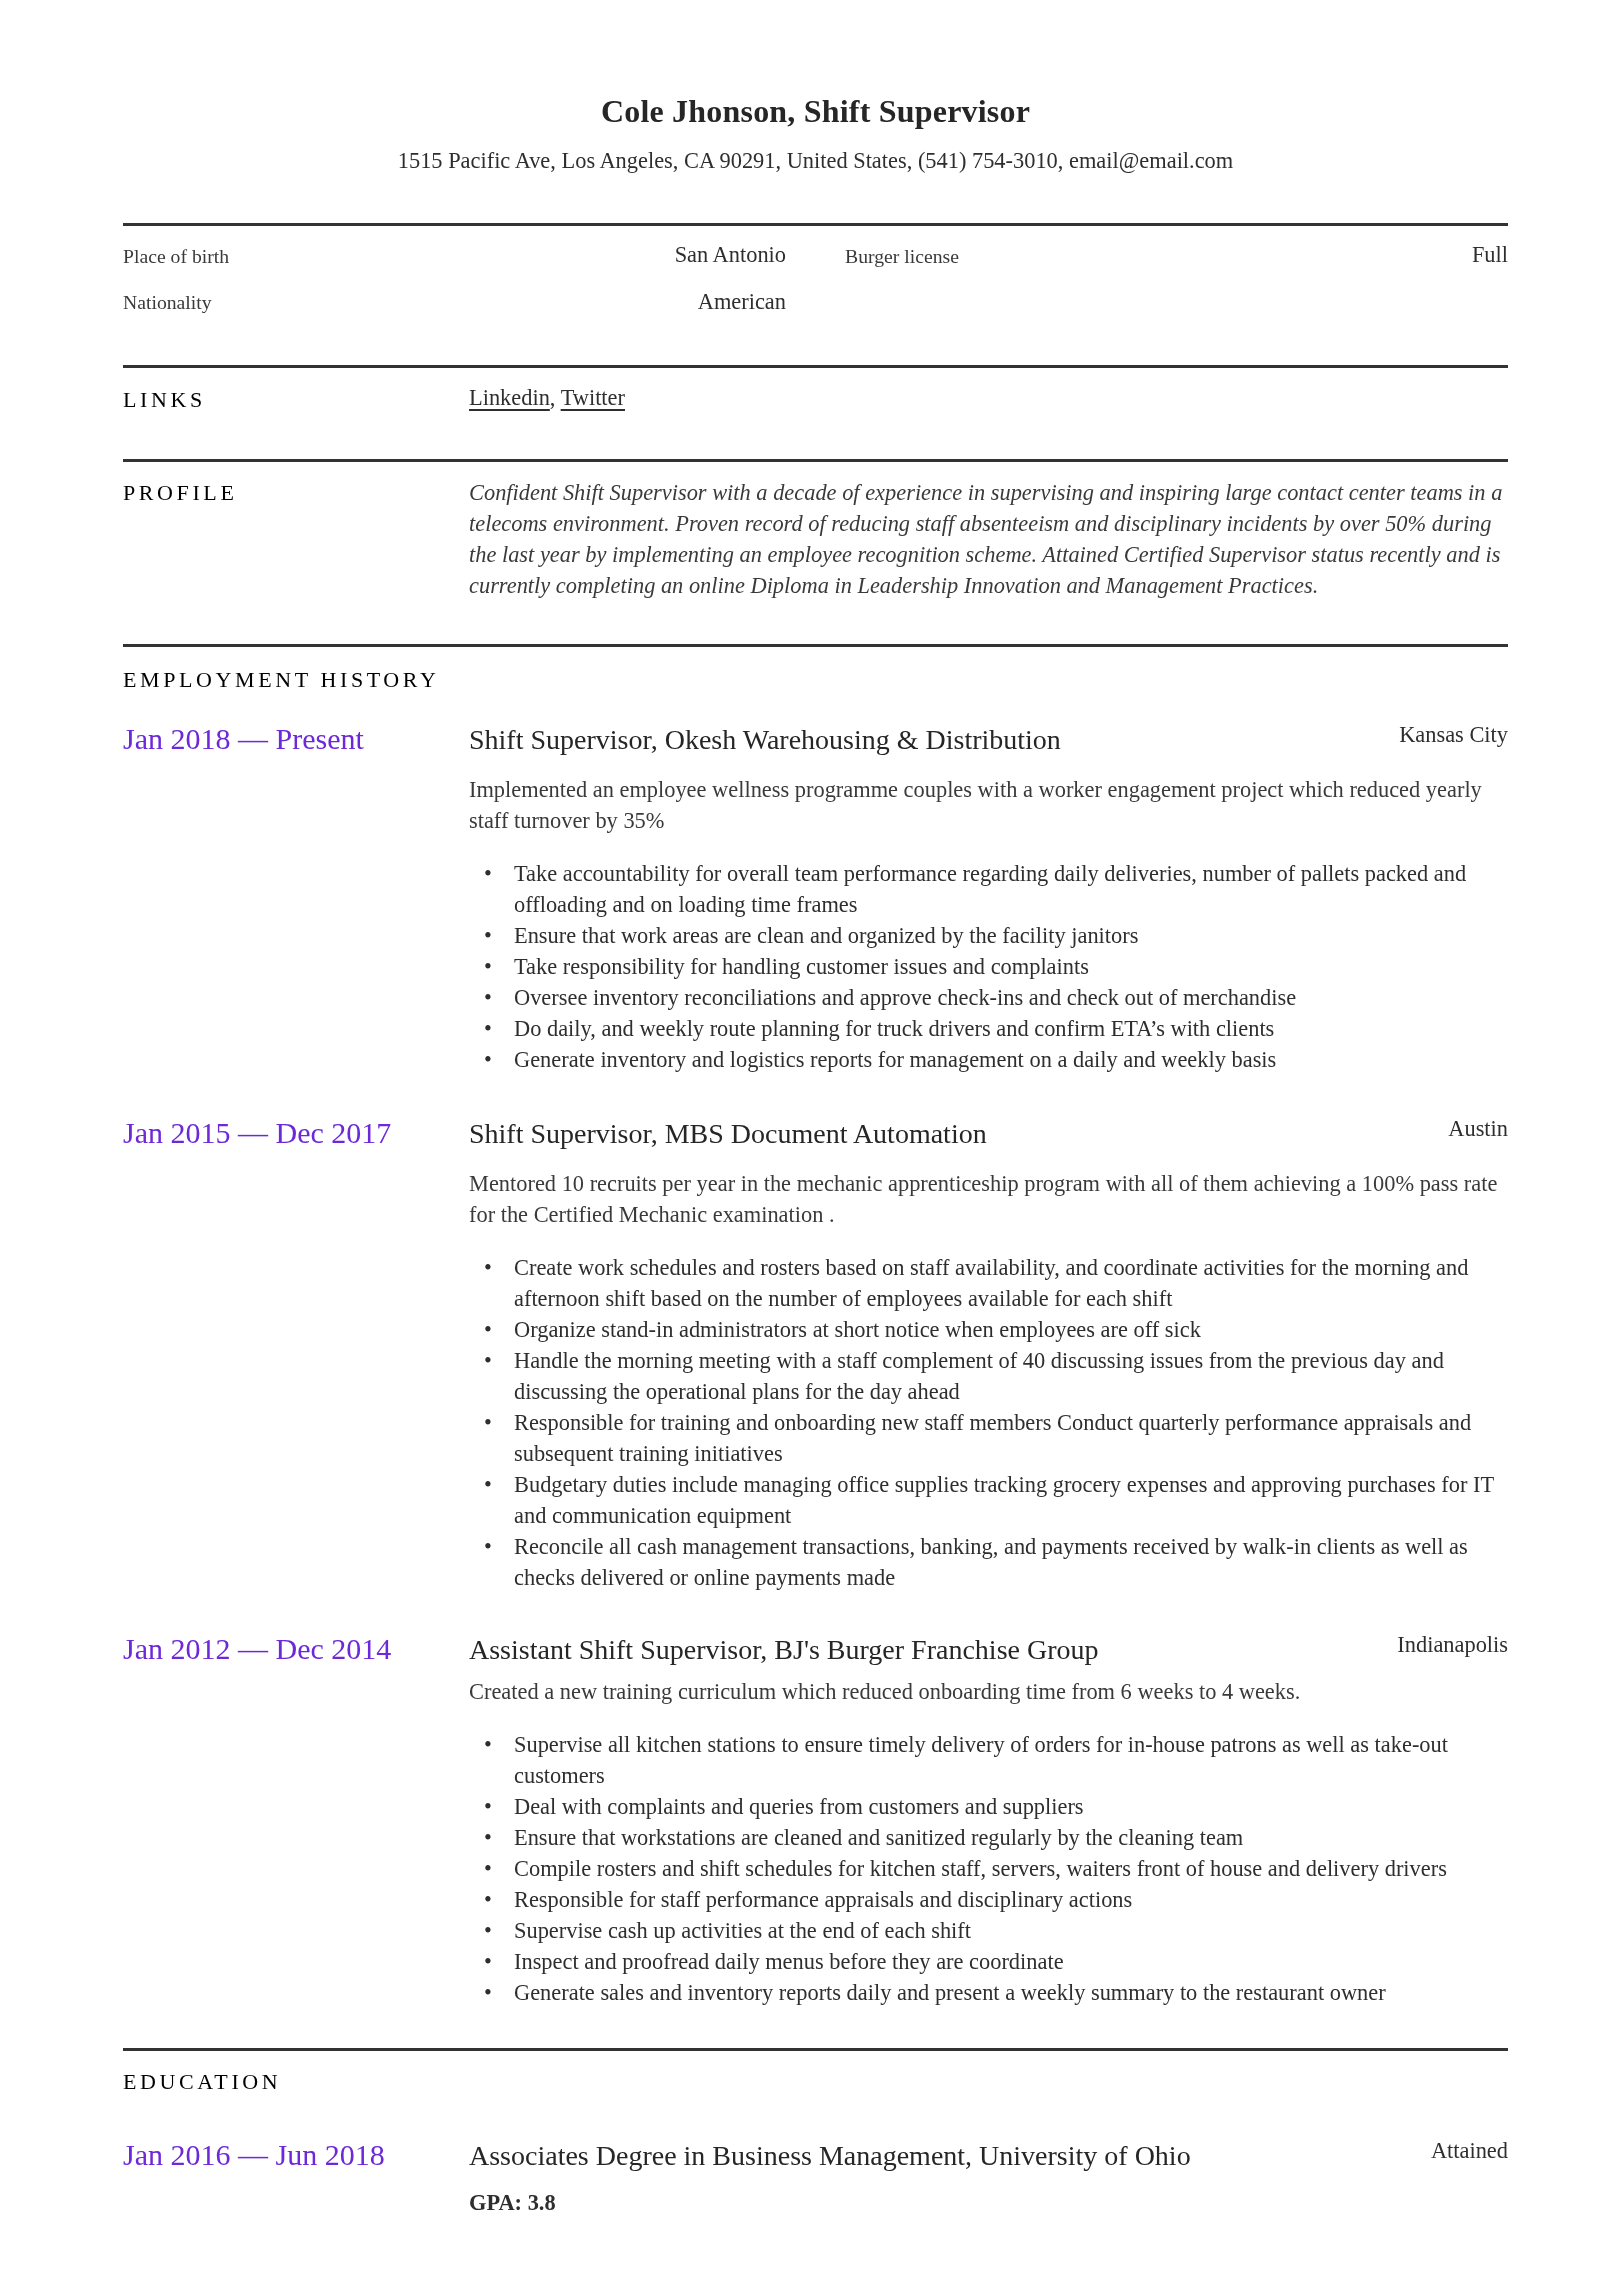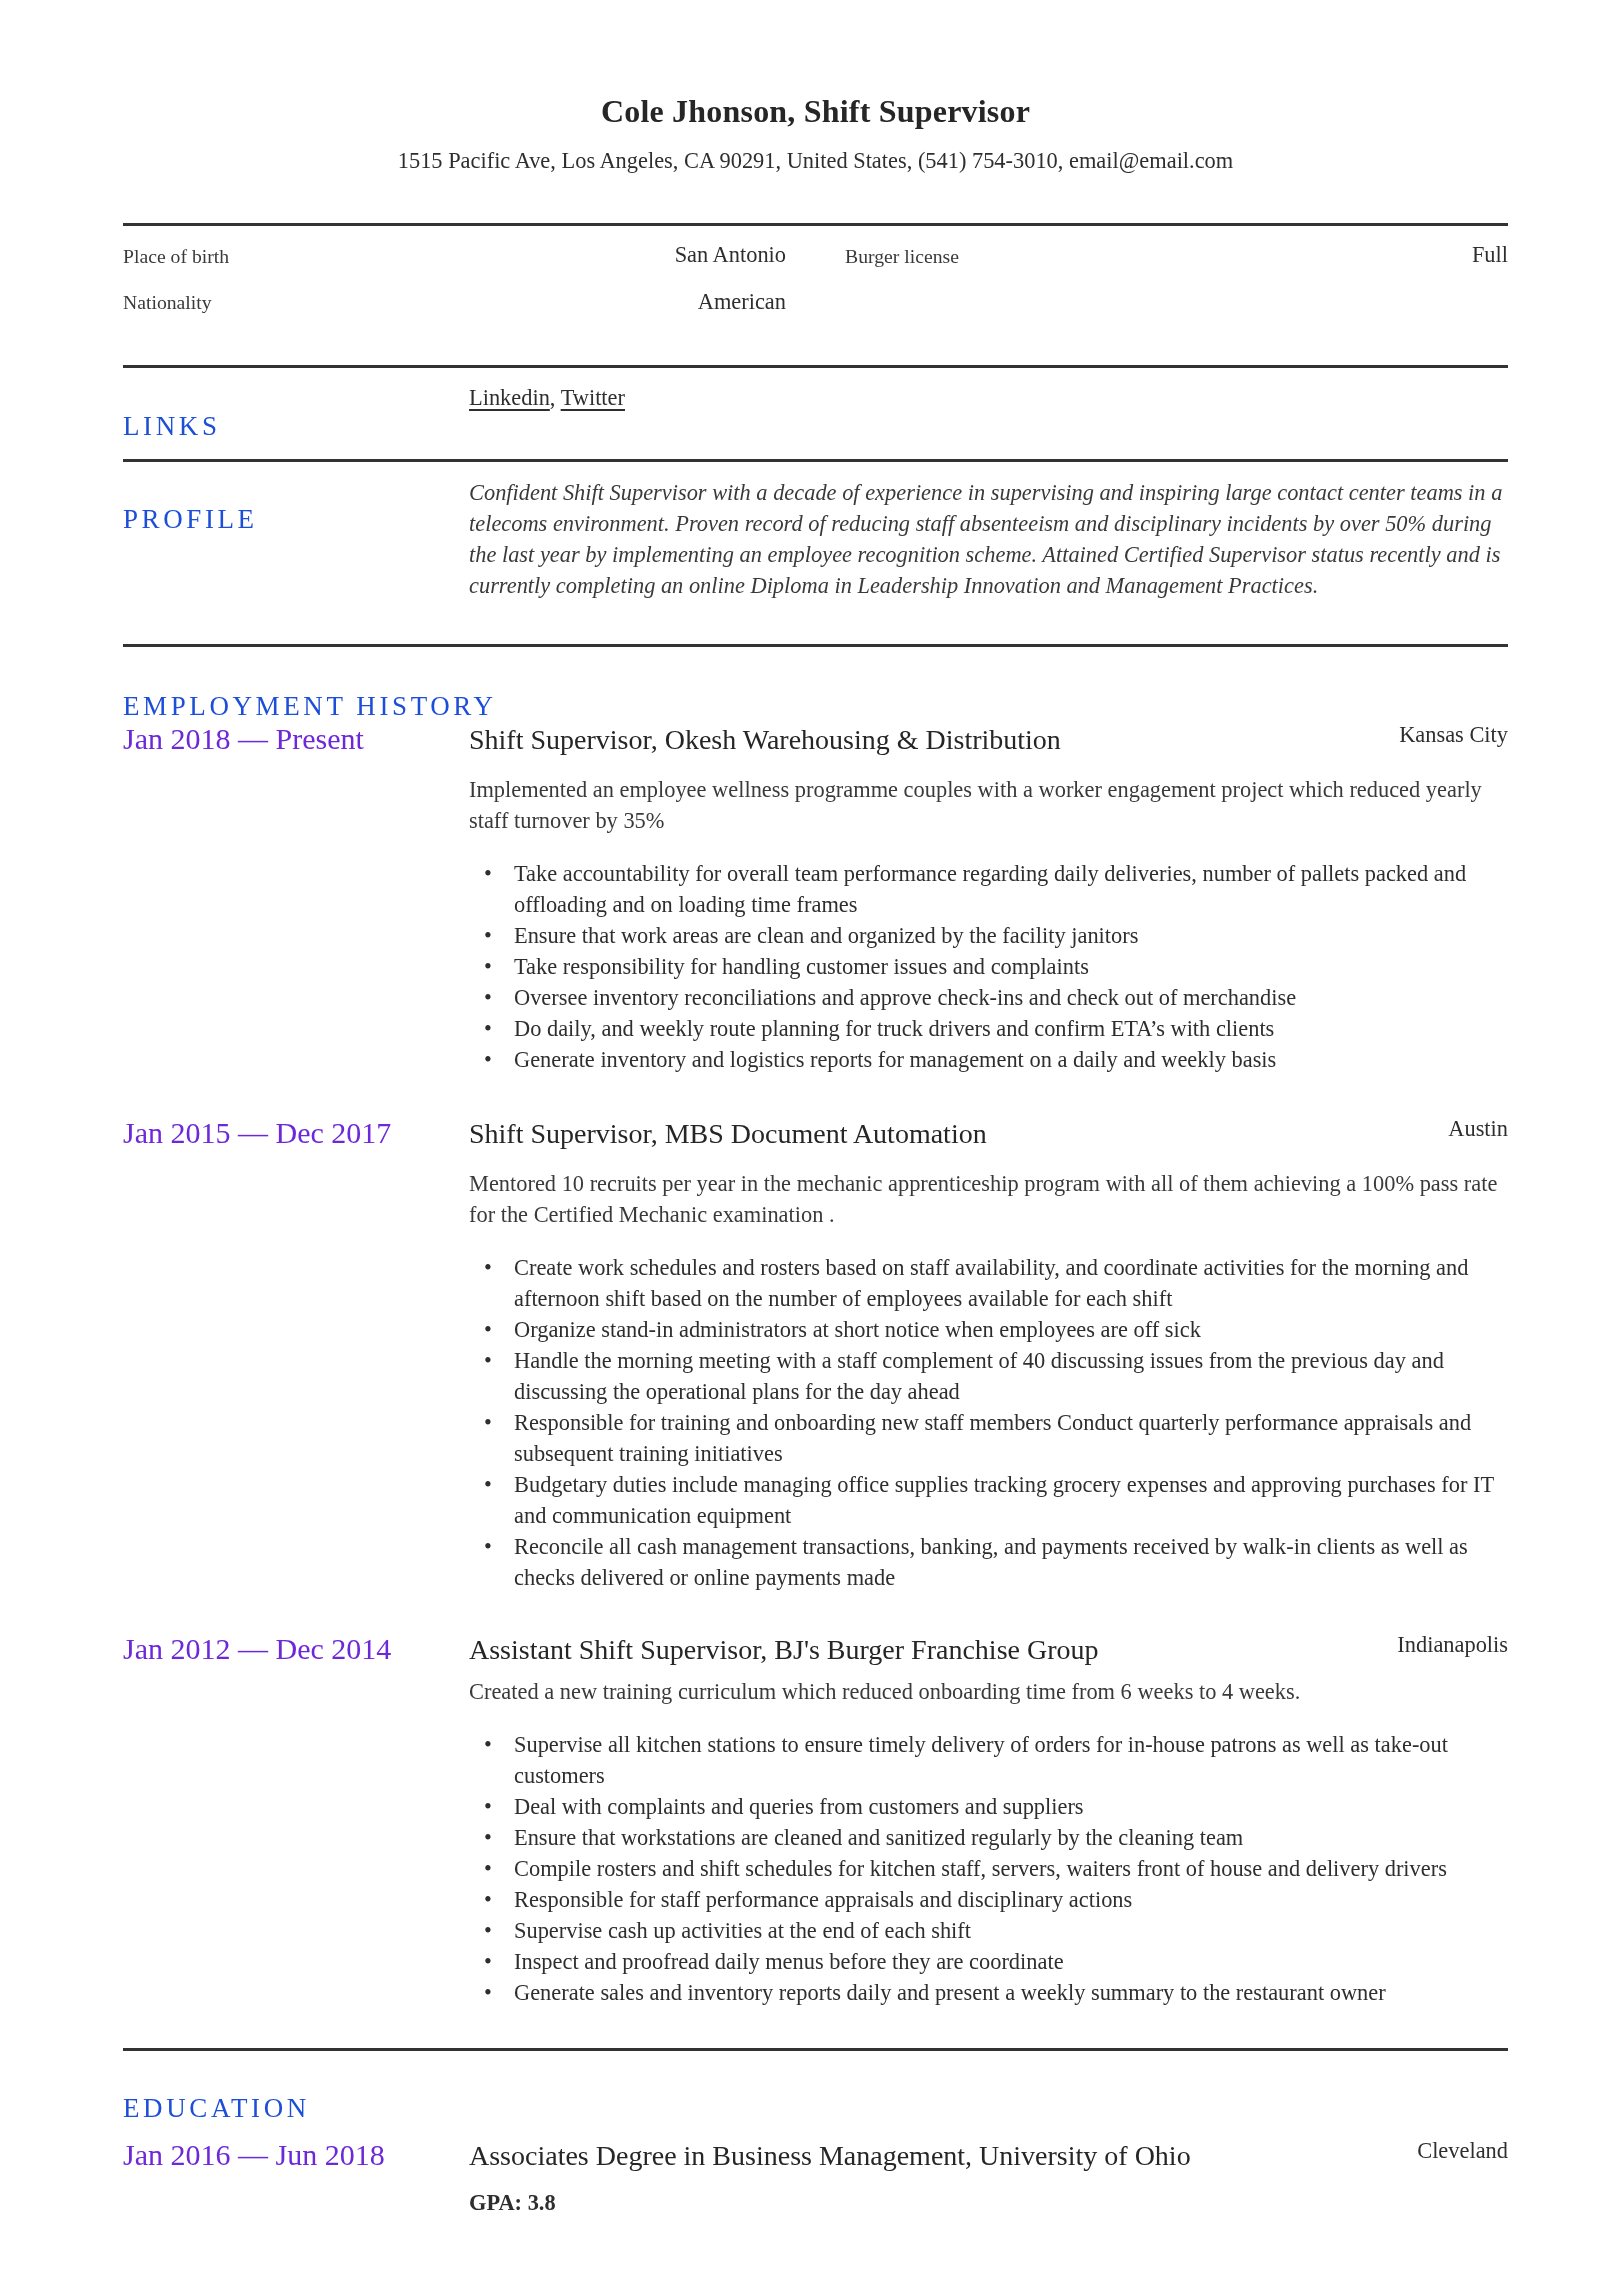--- a/index.html
+++ b/index.html
@@ -38,26 +38,25 @@
       line-height: 30px;
     }
     .rule {
       height: 2.7px;
       background: #333333;
       width: 100%;
     }
     .detail-label { font-size: 19.7px; color: #3a3a3a; position: absolute; }
     .detail-value { font-size: 22.4px; color: #2e2e2e; position: absolute; text-align: right; }
     .section-title {
-      font-size: 27px;
+      font-size: 22px;
       letter-spacing: 3.6px;
-      color: #1d4ed8;
+      color: #000000;
       position: absolute;
       left: 0;
-      margin-top: 24px;
     }
     .right-col {
       position: absolute;
       left: 346px;
       width: 1039px;
     }
     .links a {
       font-size: 22.4px;
       color: #2e2e2e;
       text-decoration: underline;
@@ -210,21 +209,21 @@
       </div>
     </div>
   </div>
 
   <div class="rule" style="position:absolute; top:2048px;"></div>
 
   <div style="position:absolute; top:2065px; left:0; width:1385px;">
     <div class="section-title" style="top:3.6px;">EDUCATION</div>
     <div class="job" style="position:absolute; top:73px; left:0; width:1385px;">
       <div class="dates" style="top:0;">Jan 2016 — Jun 2018</div>
-      <div class="city" style="top:0;">Cleveland</div>
+      <div class="city" style="top:0;">Attained</div>
       <div class="right-col" style="top:0;">
         <div class="title">Associates Degree in Business Management, University of Ohio</div>
         <div class="gpa" style="margin-top:16px;font-weight:bold;">GPA: 3.8</div>
       </div>
     </div>
   </div>
 
 </div>
 
 

